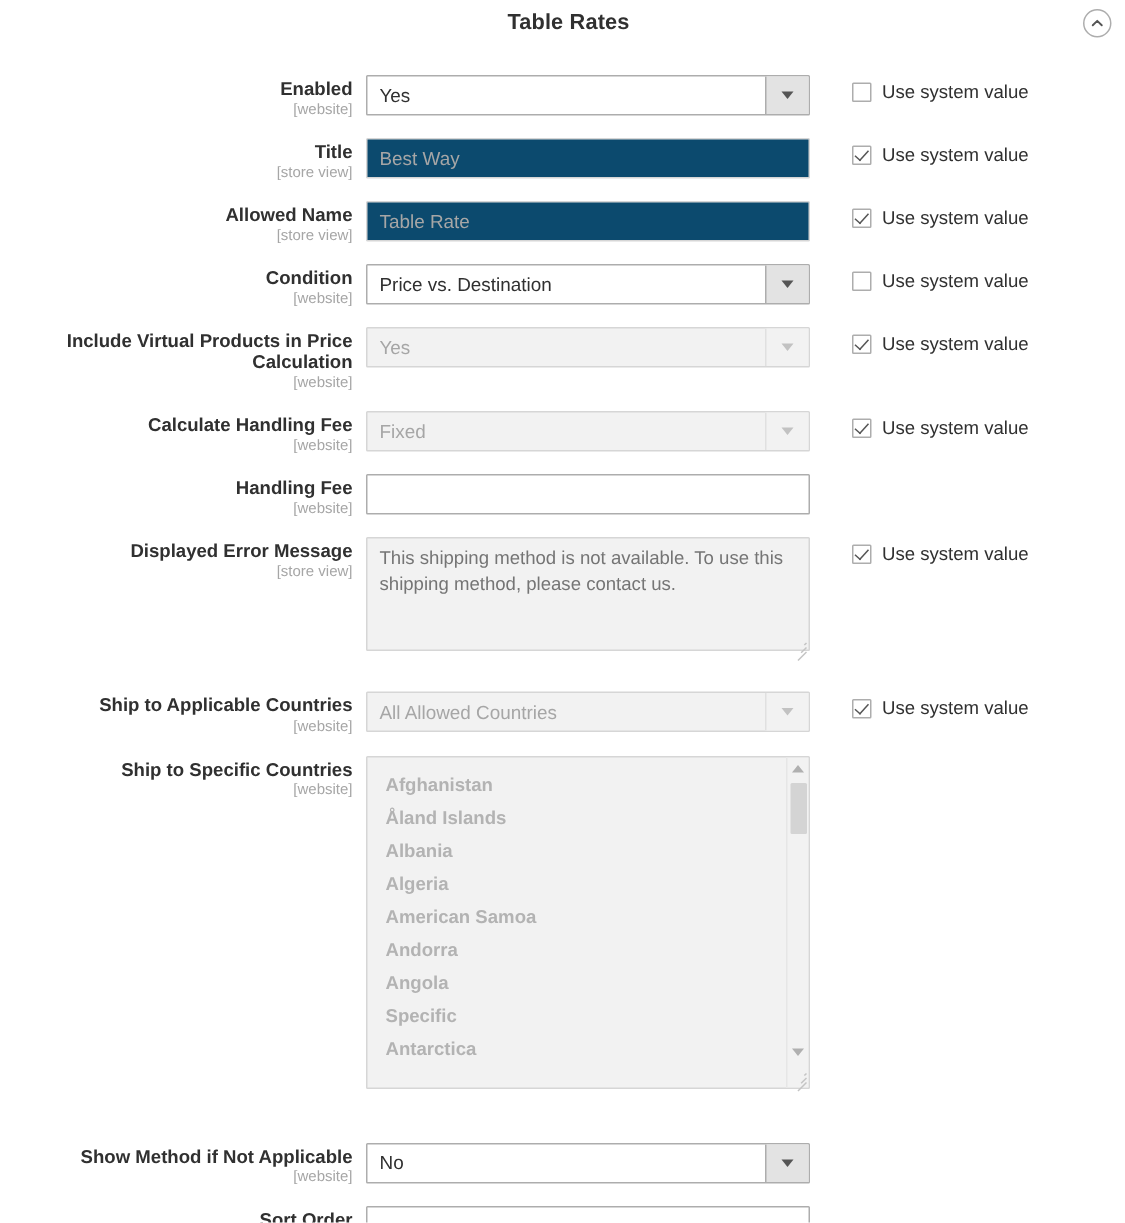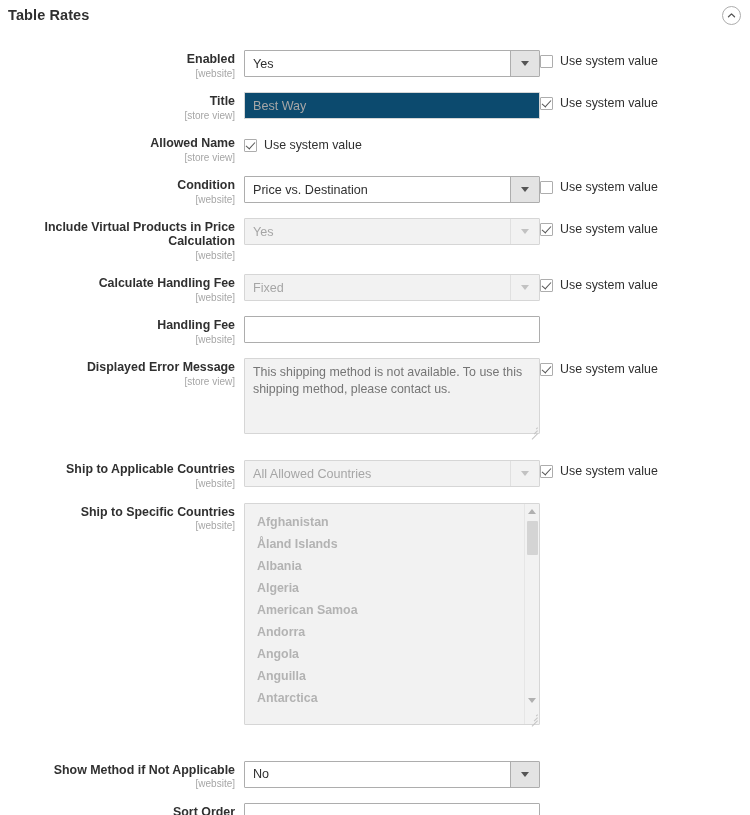--- a/index.html
+++ b/index.html
@@ -13,20 +13,21 @@
     font-family: "Liberation Sans", sans-serif;
     color: #303030;
     -webkit-font-smoothing: antialiased;
   }
 
   
   .section-header {
     position: relative;
     height: 32px;
     padding: 6px 0 0 8px;
+    text-align: center;
   }
   .section-title {
     font-size: 14.5px;
     font-weight: bold;
     color: #303030;
     letter-spacing: 0.1px;
   }
   .collapse-btn {
     position: absolute;
     right: 9px;
@@ -71,20 +72,21 @@
     margin-top: 1px;
     font-weight: normal;
   }
   .field-control {
     flex: 0 0 296px;
     width: 296px;
     position: relative;
   }
   .field-extra {
     flex: 1;
+    padding-left: 28px;
     padding-top: 4px;
   }
 
   
   .txt {
     width: 100%;
     height: 27px;
     border: 1px solid #adadad;
     background: #ffffff;
     font-family: "Liberation Sans", sans-serif;
@@ -317,20 +319,21 @@
           <span class="cbx checked"></span>
           <span class="usv-label">Use system value</span>
         </label>
       </div>
     </div>
     <div class="field-row">
       <div class="field-label">
         <span class="lbl">Allowed Name</span>
         <span class="scope">[store view]</span>
       </div>
+      <div class="field-control"><input type="text" class="txt disabled" disabled="" placeholder="Table Rate" style=""></div>
       <div class="field-extra">
         <label class="usv">
           <span class="cbx checked"></span>
           <span class="usv-label">Use system value</span>
         </label>
       </div>
     </div>
     <div class="field-row">
       <div class="field-label">
         <span class="lbl">Condition</span>
@@ -444,21 +447,21 @@
       <div class="field-control">
         <div class="listbox">
           <div class="opts">
             <div class="opt">Afghanistan</div>
             <div class="opt">Åland Islands</div>
             <div class="opt">Albania</div>
             <div class="opt">Algeria</div>
             <div class="opt">American Samoa</div>
             <div class="opt">Andorra</div>
             <div class="opt">Angola</div>
-            <div class="opt">Anguilla</div>
+            <div class="opt">Specific</div>
             <div class="opt">Antarctica</div>
           </div>
           <div class="scrollbar">
             <div class="sb-arrow up">
               <span class="sb-up-tri"></span>
             </div>
             <div class="sb-thumb"></div>
             <div class="sb-arrow down">
               <span class="sb-down-tri"></span>
             </div>

